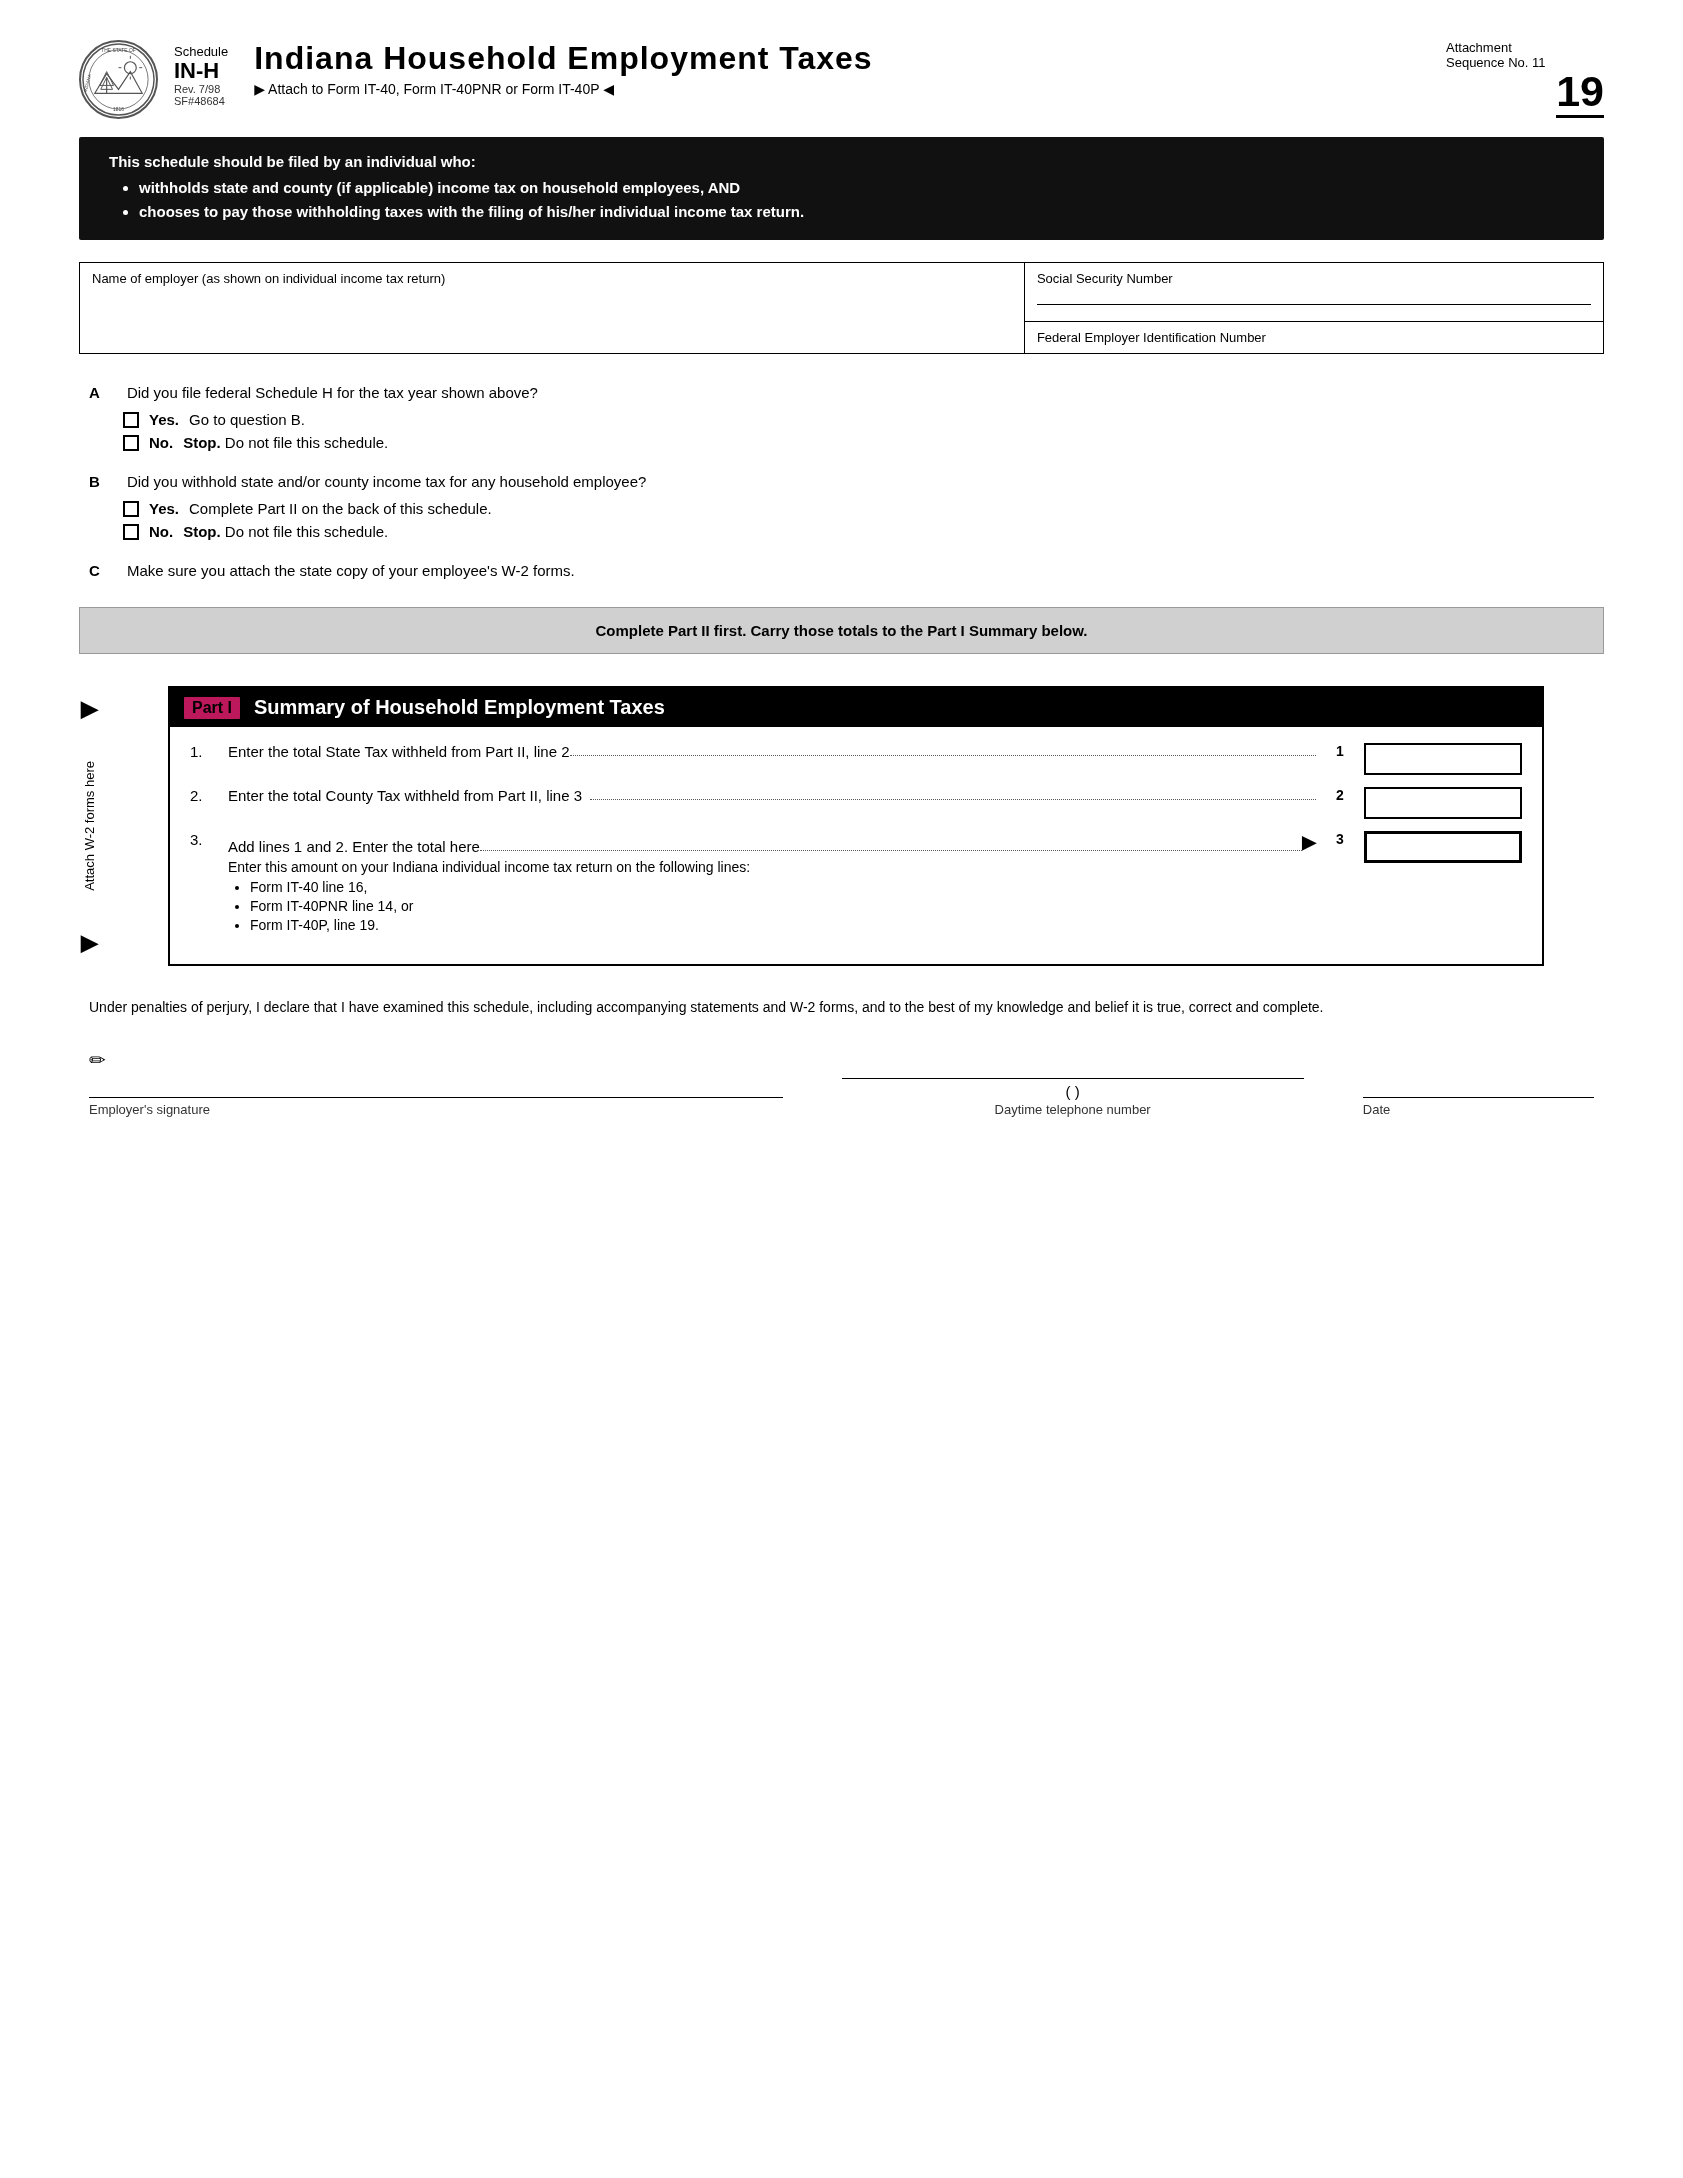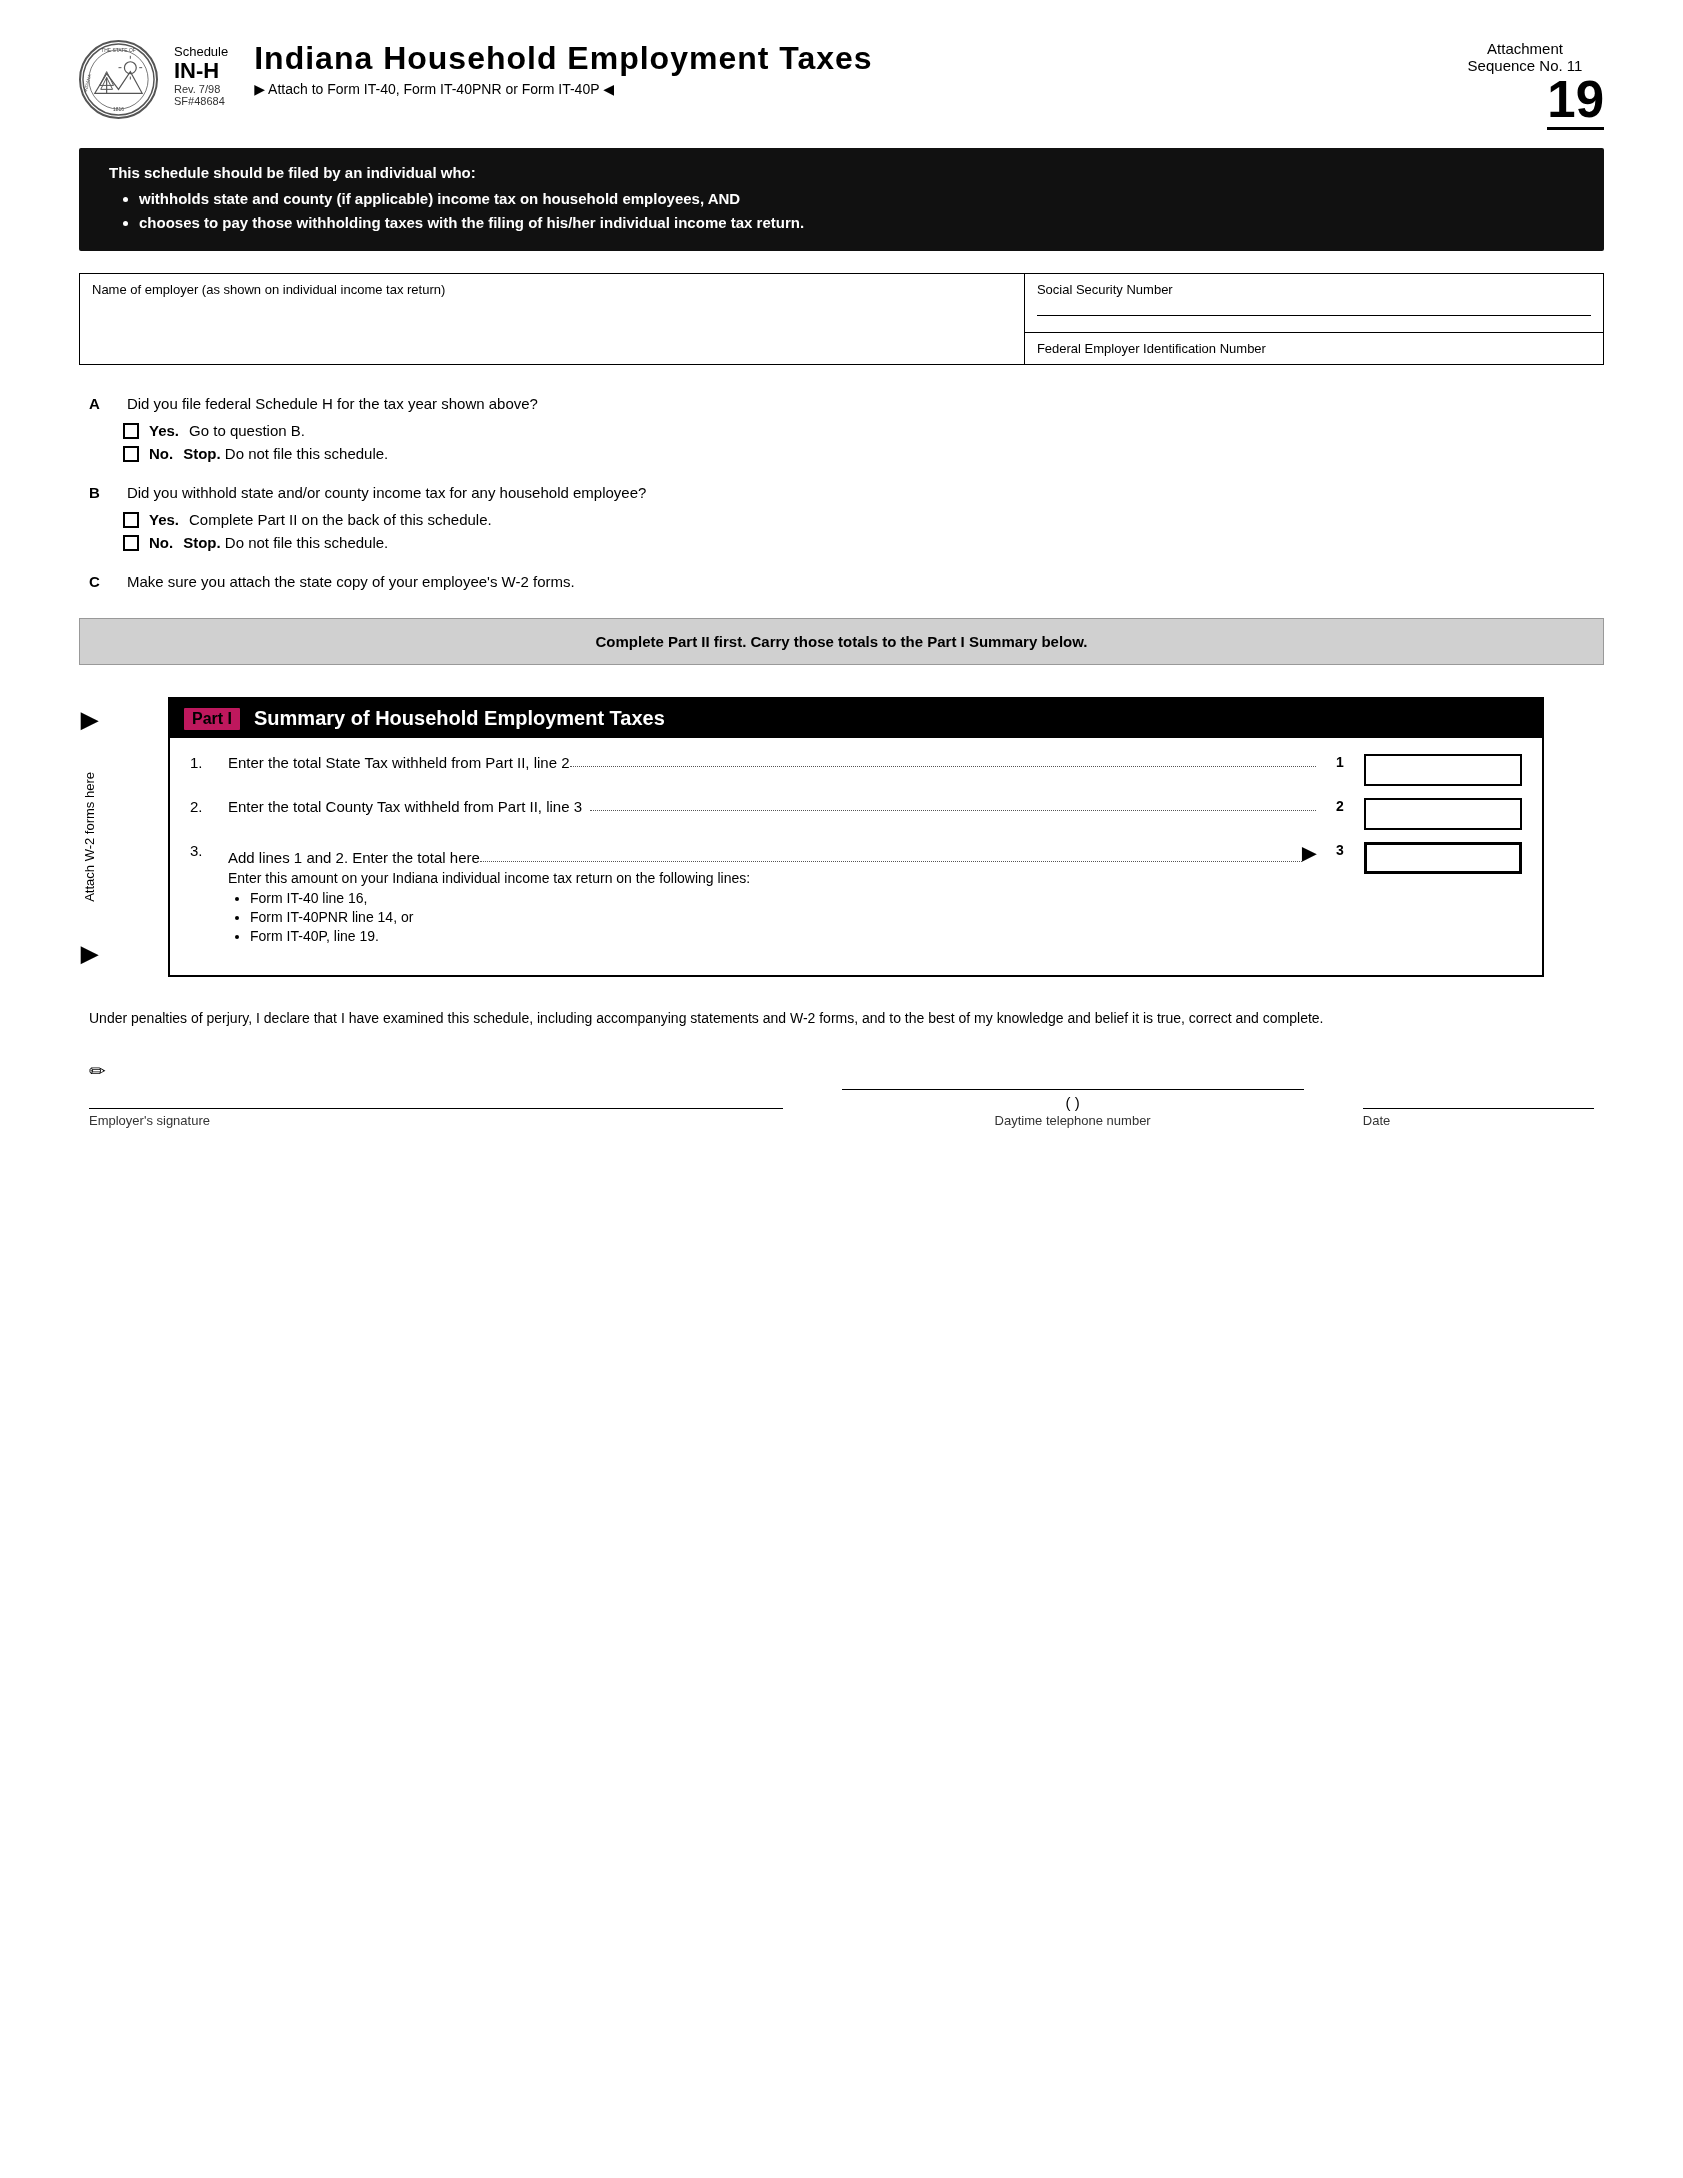--- a/index.html
+++ b/index.html
@@ -75,25 +75,25 @@
       margin-top: 4px;
       display: flex;
       align-items: center;
       gap: 6px;
     }
     .year-block {
       text-align: right;
       min-width: 158px;
     }
     .attachment-text {
-      font-size: 15px;
-      text-align: center;
+      font-size: 13px;
+      text-align: left;
     }
     .year-display {
-      font-size: 51px;
+      font-size: 43px;
       font-weight: bold;
       line-height: 1;
       border-bottom: 3px solid #000;
       display: inline-block;
       padding-bottom: 2px;
     }
 
     
     .info-box {
       background: #111;

